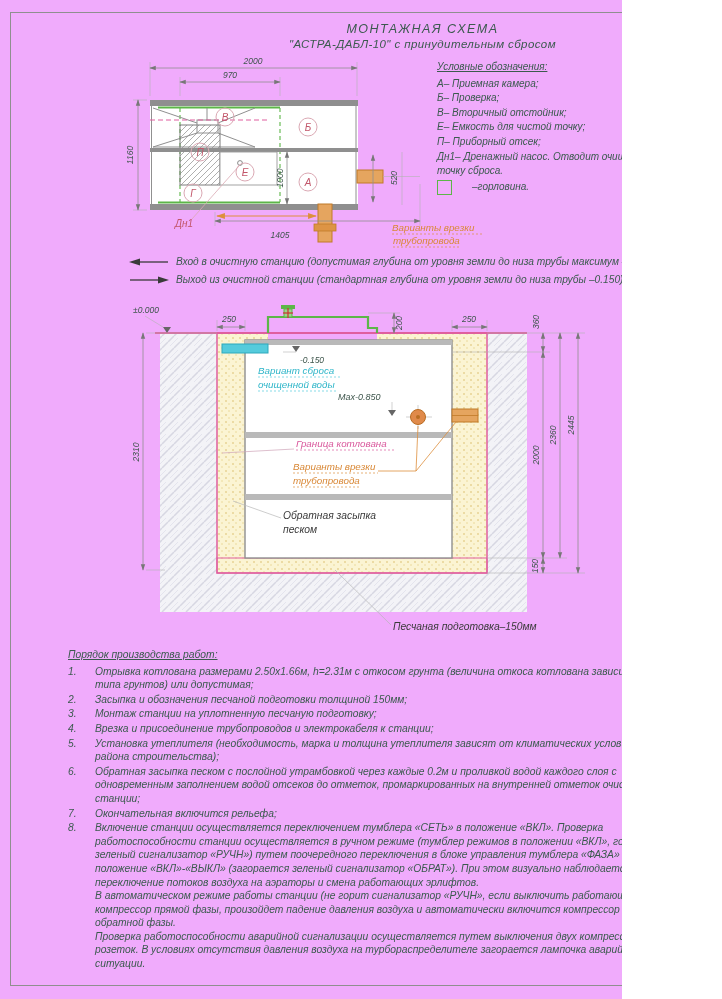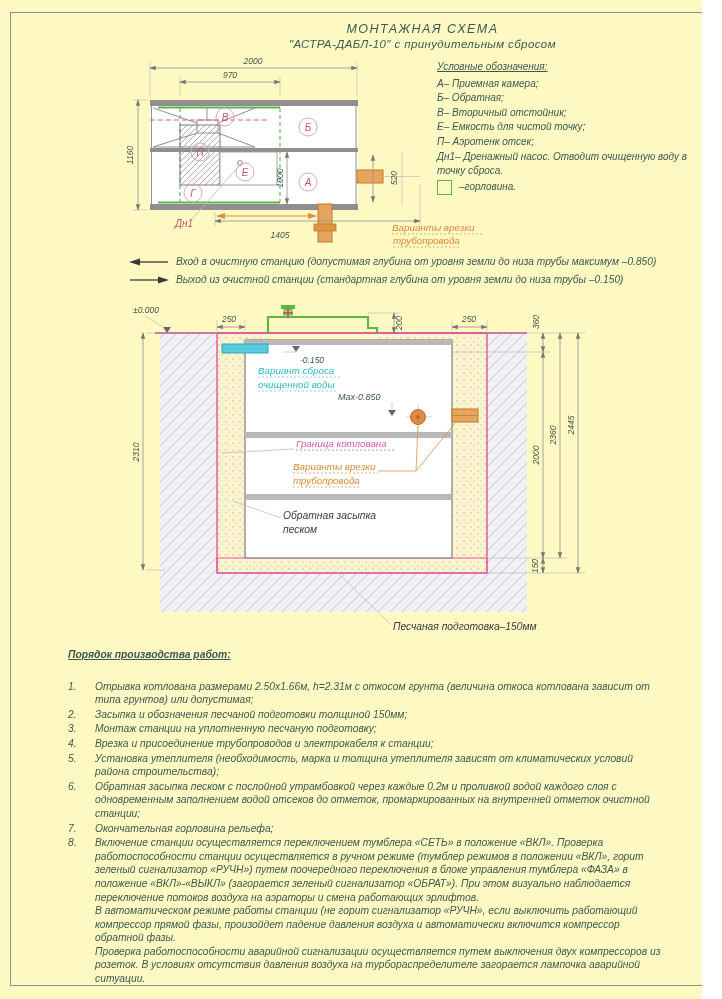--- a/index.html
+++ b/index.html
@@ -1,34 +1,34 @@
 <!DOCTYPE html>
 <html><head>
 <meta charset="utf-8">
 <style>
   html,body{margin:0;padding:0;background:#fff;}
-  .sheet{position:relative;width:702px;height:999px;background:#fef9c3;overflow:hidden;
+  .sheet{position:relative;width:622px;height:999px;background:#f0abfc;overflow:hidden;
          font-family:"Liberation Sans",sans-serif;}
   .frame{position:absolute;left:10px;top:12px;width:696px;height:972px;
          border:1.3px solid #8f8f8f;}
   
   .titleblock{position:absolute;left:135px;top:22px;width:575px;text-align:center;color:#3b5a4e;}
   .titleblock .t1{font-size:12.5px;font-style:italic;letter-spacing:1.5px;}
   .titleblock .t2{font-size:11.5px;font-style:italic;margin-top:2px;letter-spacing:.4px;}
   .legend{position:absolute;left:437px;top:60px;width:268px;color:#3b5a4e;
           font-size:10px;font-style:italic;line-height:14.6px;}
   .legend .lt{text-decoration:underline;margin-bottom:2px;}
-  .legend .gorl{display:flex;align-items:center;gap:7px;margin-top:1px;}
+  .legend .gorl{display:flex;align-items:center;gap:20px;margin-top:1px;}
   .legend .gsq{width:13px;height:13px;border:1.8px solid #5cb648;flex:0 0 auto;}
   .ionotes{position:absolute;left:128px;top:256px;width:586px;color:#3b5a4e;
            font-size:10.2px;font-style:italic;}
   .iorow{display:flex;align-items:center;gap:6px;margin-bottom:7px;}
   .workorder{position:absolute;left:68px;top:648px;width:606px;color:#3b5a4e;
              font-size:10.3px;font-style:italic;line-height:13.6px;}
-  .workorder .wt{text-decoration:underline;font-weight:bold;margin-bottom:18px;}
+  .workorder .wt{text-decoration:underline;font-weight:normal;margin-bottom:3px;}
   .step{display:grid;grid-template-columns:27px 1fr;margin-bottom:1px;}
   .step .txt{white-space:pre-line;max-width:572px;}
   
   .wall{fill:#8f8f8f;}
   .thin{stroke:#909090;stroke-width:1;fill:none;}
   .dimline{stroke:#8f8f8f;stroke-width:.8;fill:none;}
   .extline{stroke:#b3b3b3;stroke-width:.6;fill:none;}
   .dimtxt{font:italic 8.5px "Liberation Sans",sans-serif;fill:#3d554b;}
   .lbltxt{font:italic 9.8px "Liberation Sans",sans-serif;}
   .letter{font:italic 10px "Liberation Sans",sans-serif;fill:#c2566a;}
@@ -50,24 +50,24 @@
   <div class="titleblock">
     <div class="t1">МОНТАЖНАЯ СХЕМА</div>
     <div class="t2">"АСТРА-ДАБЛ-10" с принудительным сбросом</div>
   </div>
 
   <div class="legend">
     <div class="lt">Условные обозначения:</div>
     <div>
 
     <div class="li">А– Приемная камера;</div>
-        <div class="li">Б– Обратная;</div>
+        <div class="li">Б– Проверка;</div>
         <div class="li">В– Вторичный отстойник;</div>
         <div class="li">Е– Емкость для чистой точку;</div>
-        <div class="li">П– Аэротенк отсек;</div>
+        <div class="li">П– Приборный отсек;</div>
         <div class="li">Дн1– Дренажный насос. Отводит очищенную воду в точку сброса.</div>
       </div>
     <div class="gorl">
       <span class="gsq"></span>
       <span>–горловина.</span>
     </div>
   </div>
 
   <div class="ionotes">
     <div class="iorow">
@@ -327,21 +327,21 @@
           <div class="txt">Установка утеплителя (необходимость, марка и толщина утеплителя зависят от климатических условий района строительства);</div>
         </div>
 
         <div class="step">
           <div class="num">6.</div>
           <div class="txt">Обратная засыпка песком с послойной утрамбовкой через каждые 0.2м и проливкой водой каждого слоя с одновременным заполнением водой отсеков до отметок, промаркированных на внутренней отметок очистной станции;</div>
         </div>
 
         <div class="step">
           <div class="num">7.</div>
-          <div class="txt">Окончательная горловина рельефа;</div>
+          <div class="txt">Окончательная включится рельефа;</div>
         </div>
 
         <div class="step">
           <div class="num">8.</div>
           <div class="txt">Включение станции осуществляется переключением тумблера «СЕТЬ» в положение «ВКЛ». Проверка работоспособности станции осуществляется в ручном режиме (тумблер режимов в положении «ВКЛ», горит зеленый сигнализатор «РУЧН») путем поочередного переключения в блоке управления тумблера «ФАЗА»  в положение «ВКЛ»-«ВЫКЛ» (загорается зеленый сигнализатор «ОБРАТ»).  При этом визуально наблюдается переключение потоков воздуха на аэраторы и смена работающих эрлифтов.
 В автоматическом режиме работы станции (не горит сигнализатор «РУЧН», если выключить работающий компрессор прямой фазы, произойдет падение давления воздуха и автоматически включится компрессор обратной фазы.
 Проверка работоспособности аварийной сигнализации осуществляется путем выключения двух компрессоров из розеток. В условиях  отсутствия давления воздуха на турбораспределителе загорается лампочка аварийной ситуации.</div>
         </div>
       </div>
   </div>

